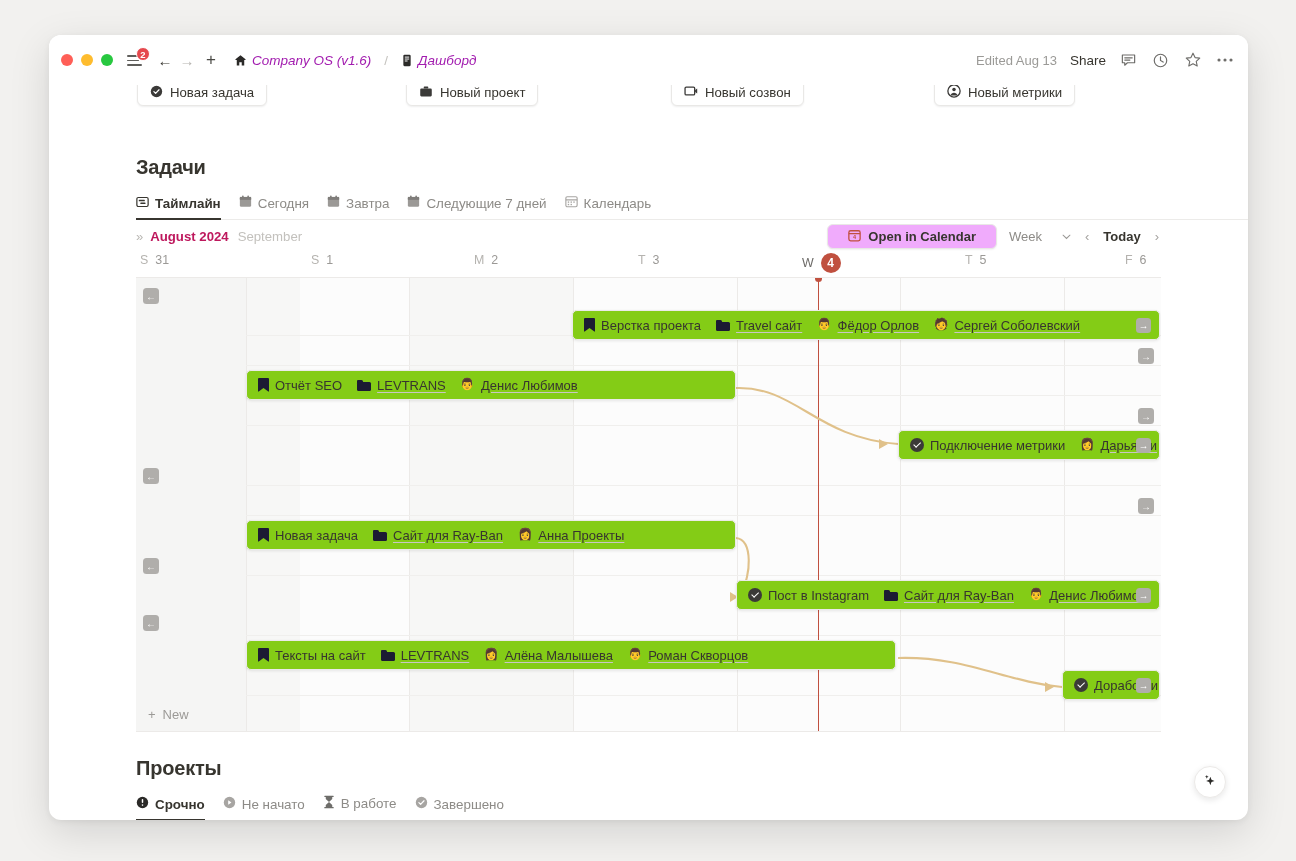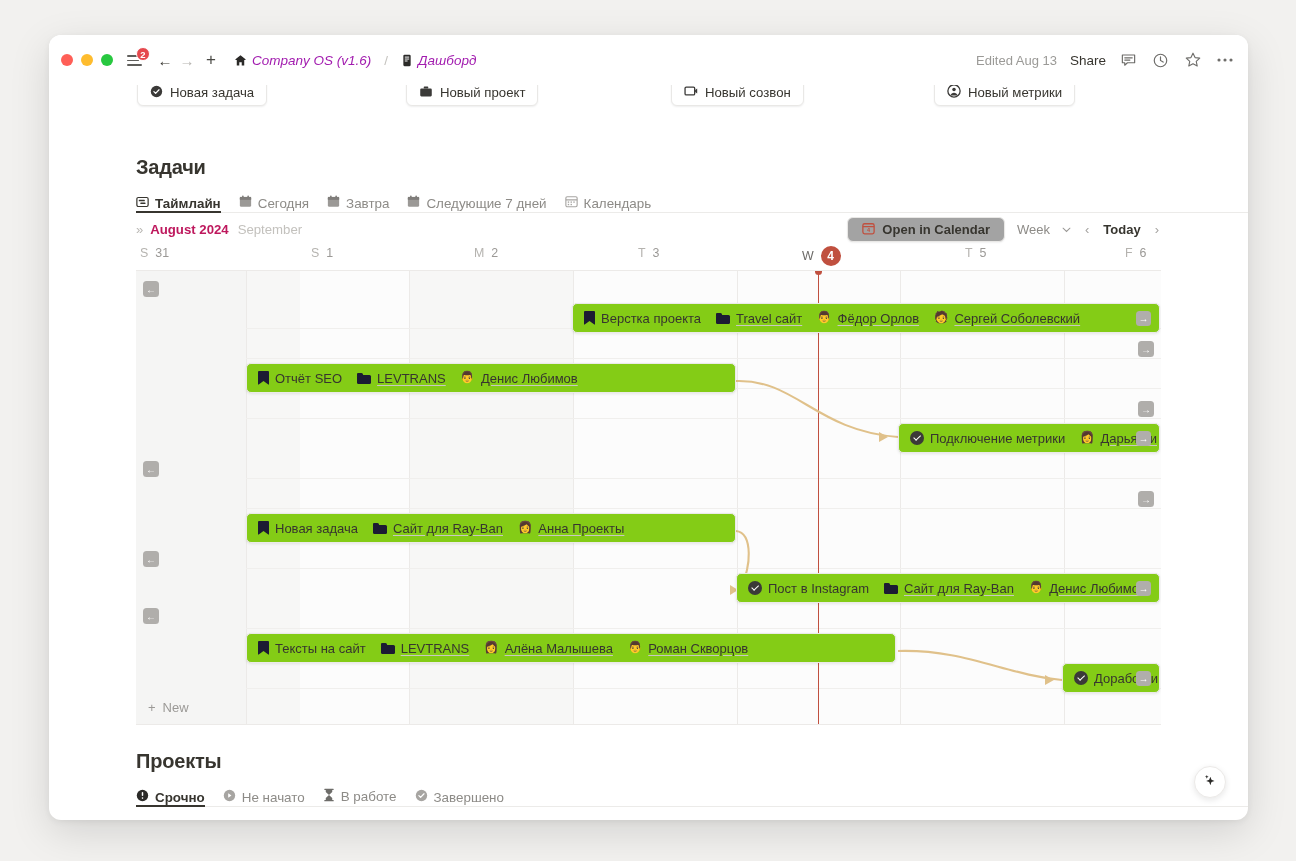--- a/index.html
+++ b/index.html
@@ -100,46 +100,47 @@
 
   
   .tabs {
     margin: 16px 0 0 87px;
     display: flex; align-items: flex-end; gap: 18px;
     border-bottom: 1px solid #ecebe9;
     padding-right: 87px;
   }
   .tab {
     display: flex; align-items: center; gap: 6px;
+    padding-bottom: 7px;
     font-size: 13.4px; color: #8d8b87; cursor: pointer;
     border-bottom: 2px solid transparent;
     margin-bottom: -1px;
   }
   .tab.active { color: #37352f; font-weight: 700; border-bottom-color: #37352f; }
 
   
   .tl-wrap { position: relative; margin: 0 0 0 87px; width: 1025px; }
 
   .tl-head {
     height: 33px; display: flex; align-items: center;
     font-size: 13.2px; position: relative;
   }
   .chev { color: #b9b7b3; font-size: 13px; margin-right: 9px; letter-spacing: -2px; cursor: pointer; }
   .month-cur { font-weight: 700; color: #be185d; }
   .month-next { color: #c3c1bd; margin-left: 9px; }
 
   .tl-ctl { position: absolute; right: 0; top: 0; display: flex; align-items: center; gap: 12px; height: 33px; }
   .opencal {
     display: flex; align-items: center; gap: 7px;
-    height: 25px; padding: 0 14px;
-    background: #a3a3a3; border: 1px solid #e9e8e6; border-radius: 6px;
+    height: 25px; padding: 0 20px;
+    background: #f0abfc; border: 1px solid #e9e8e6; border-radius: 6px;
     box-shadow: 0 1px 2px rgba(15,15,15,.06);
     font-size: 13px; font-weight: 700; color: #37352f; cursor: pointer;
   }
-  .wk { color: #8d8b87; font-size: 13px; display: flex; align-items: center; gap: 12px; cursor: pointer; }
+  .wk { color: #8d8b87; font-size: 13px; display: flex; align-items: center; gap: 20px; cursor: pointer; }
   .arw { color: #a5a3a0; font-size: 13px; cursor: pointer; padding: 0 2px; }
   .today-lbl { color: #37352f; font-size: 13px; font-weight: 700; cursor: pointer; }
 
   .daybar { position: relative; height: 24px; }
   .day {
     position: absolute; top: 0; display: flex; align-items: center; gap: 7px;
     font-size: 12.4px; color: #b5b3af;
   }
   .day .dn { color: #9b9996; }
   .day.today .dw { color: #6c6a67; }

